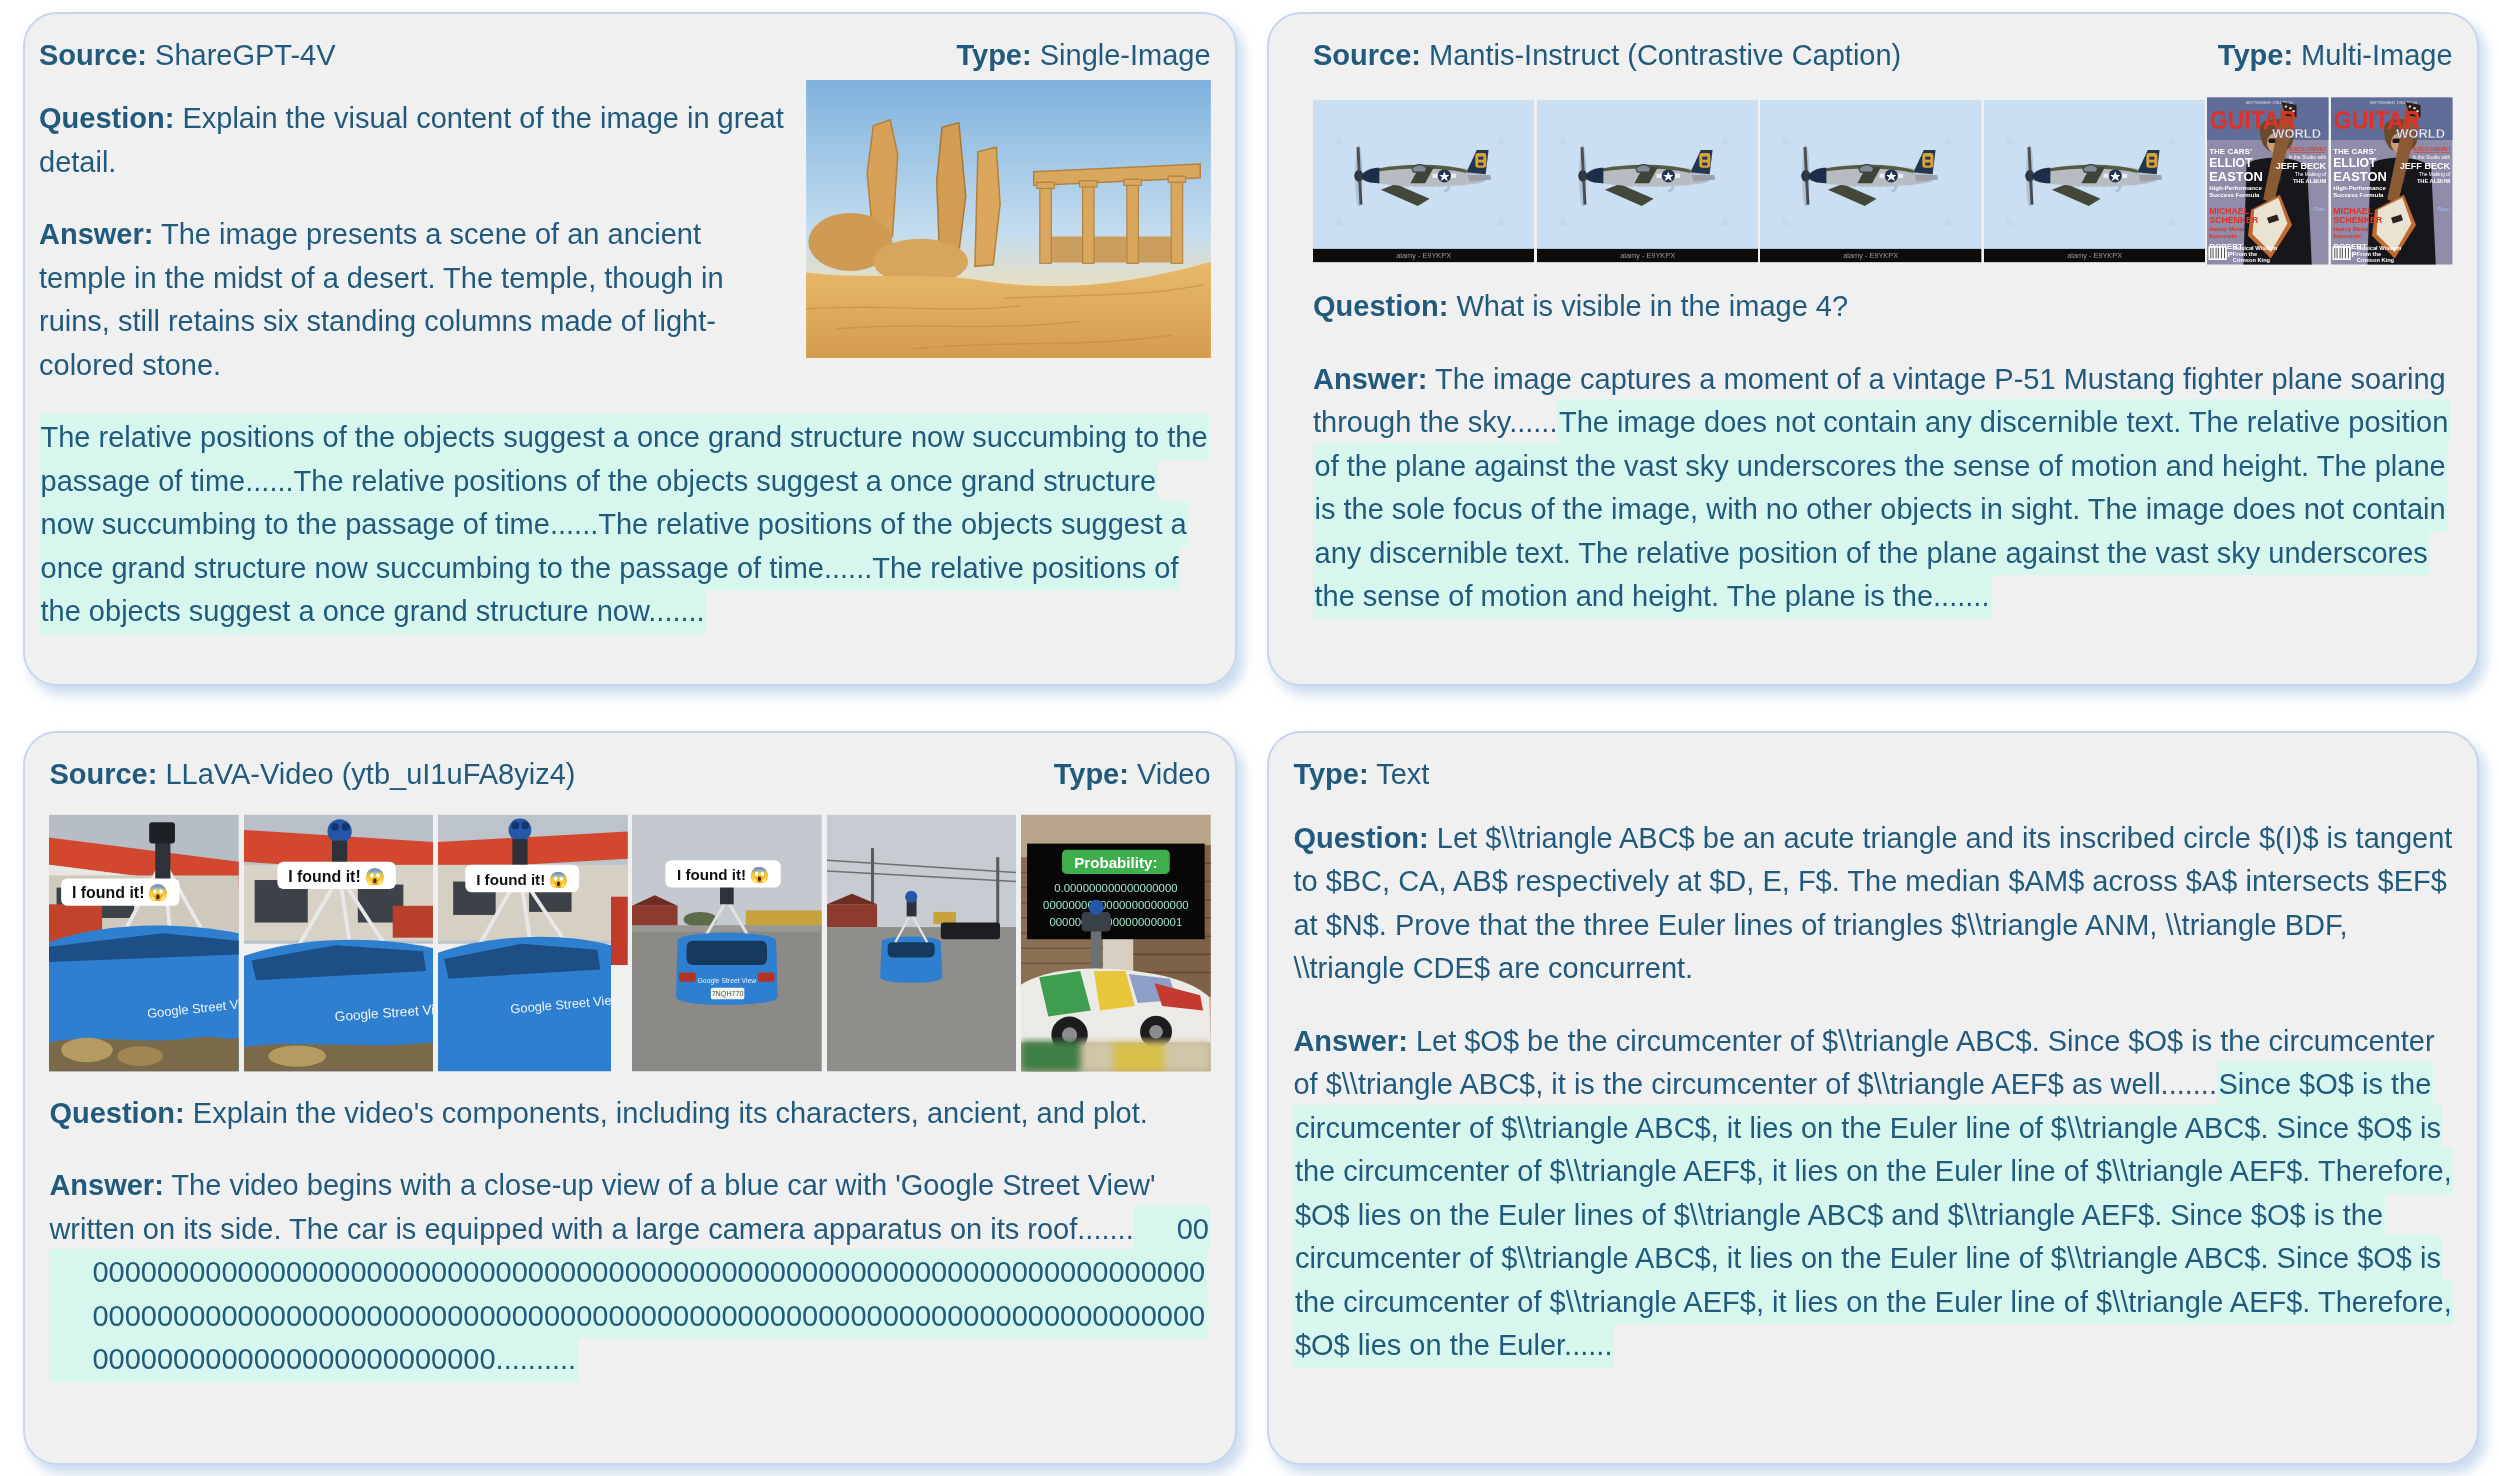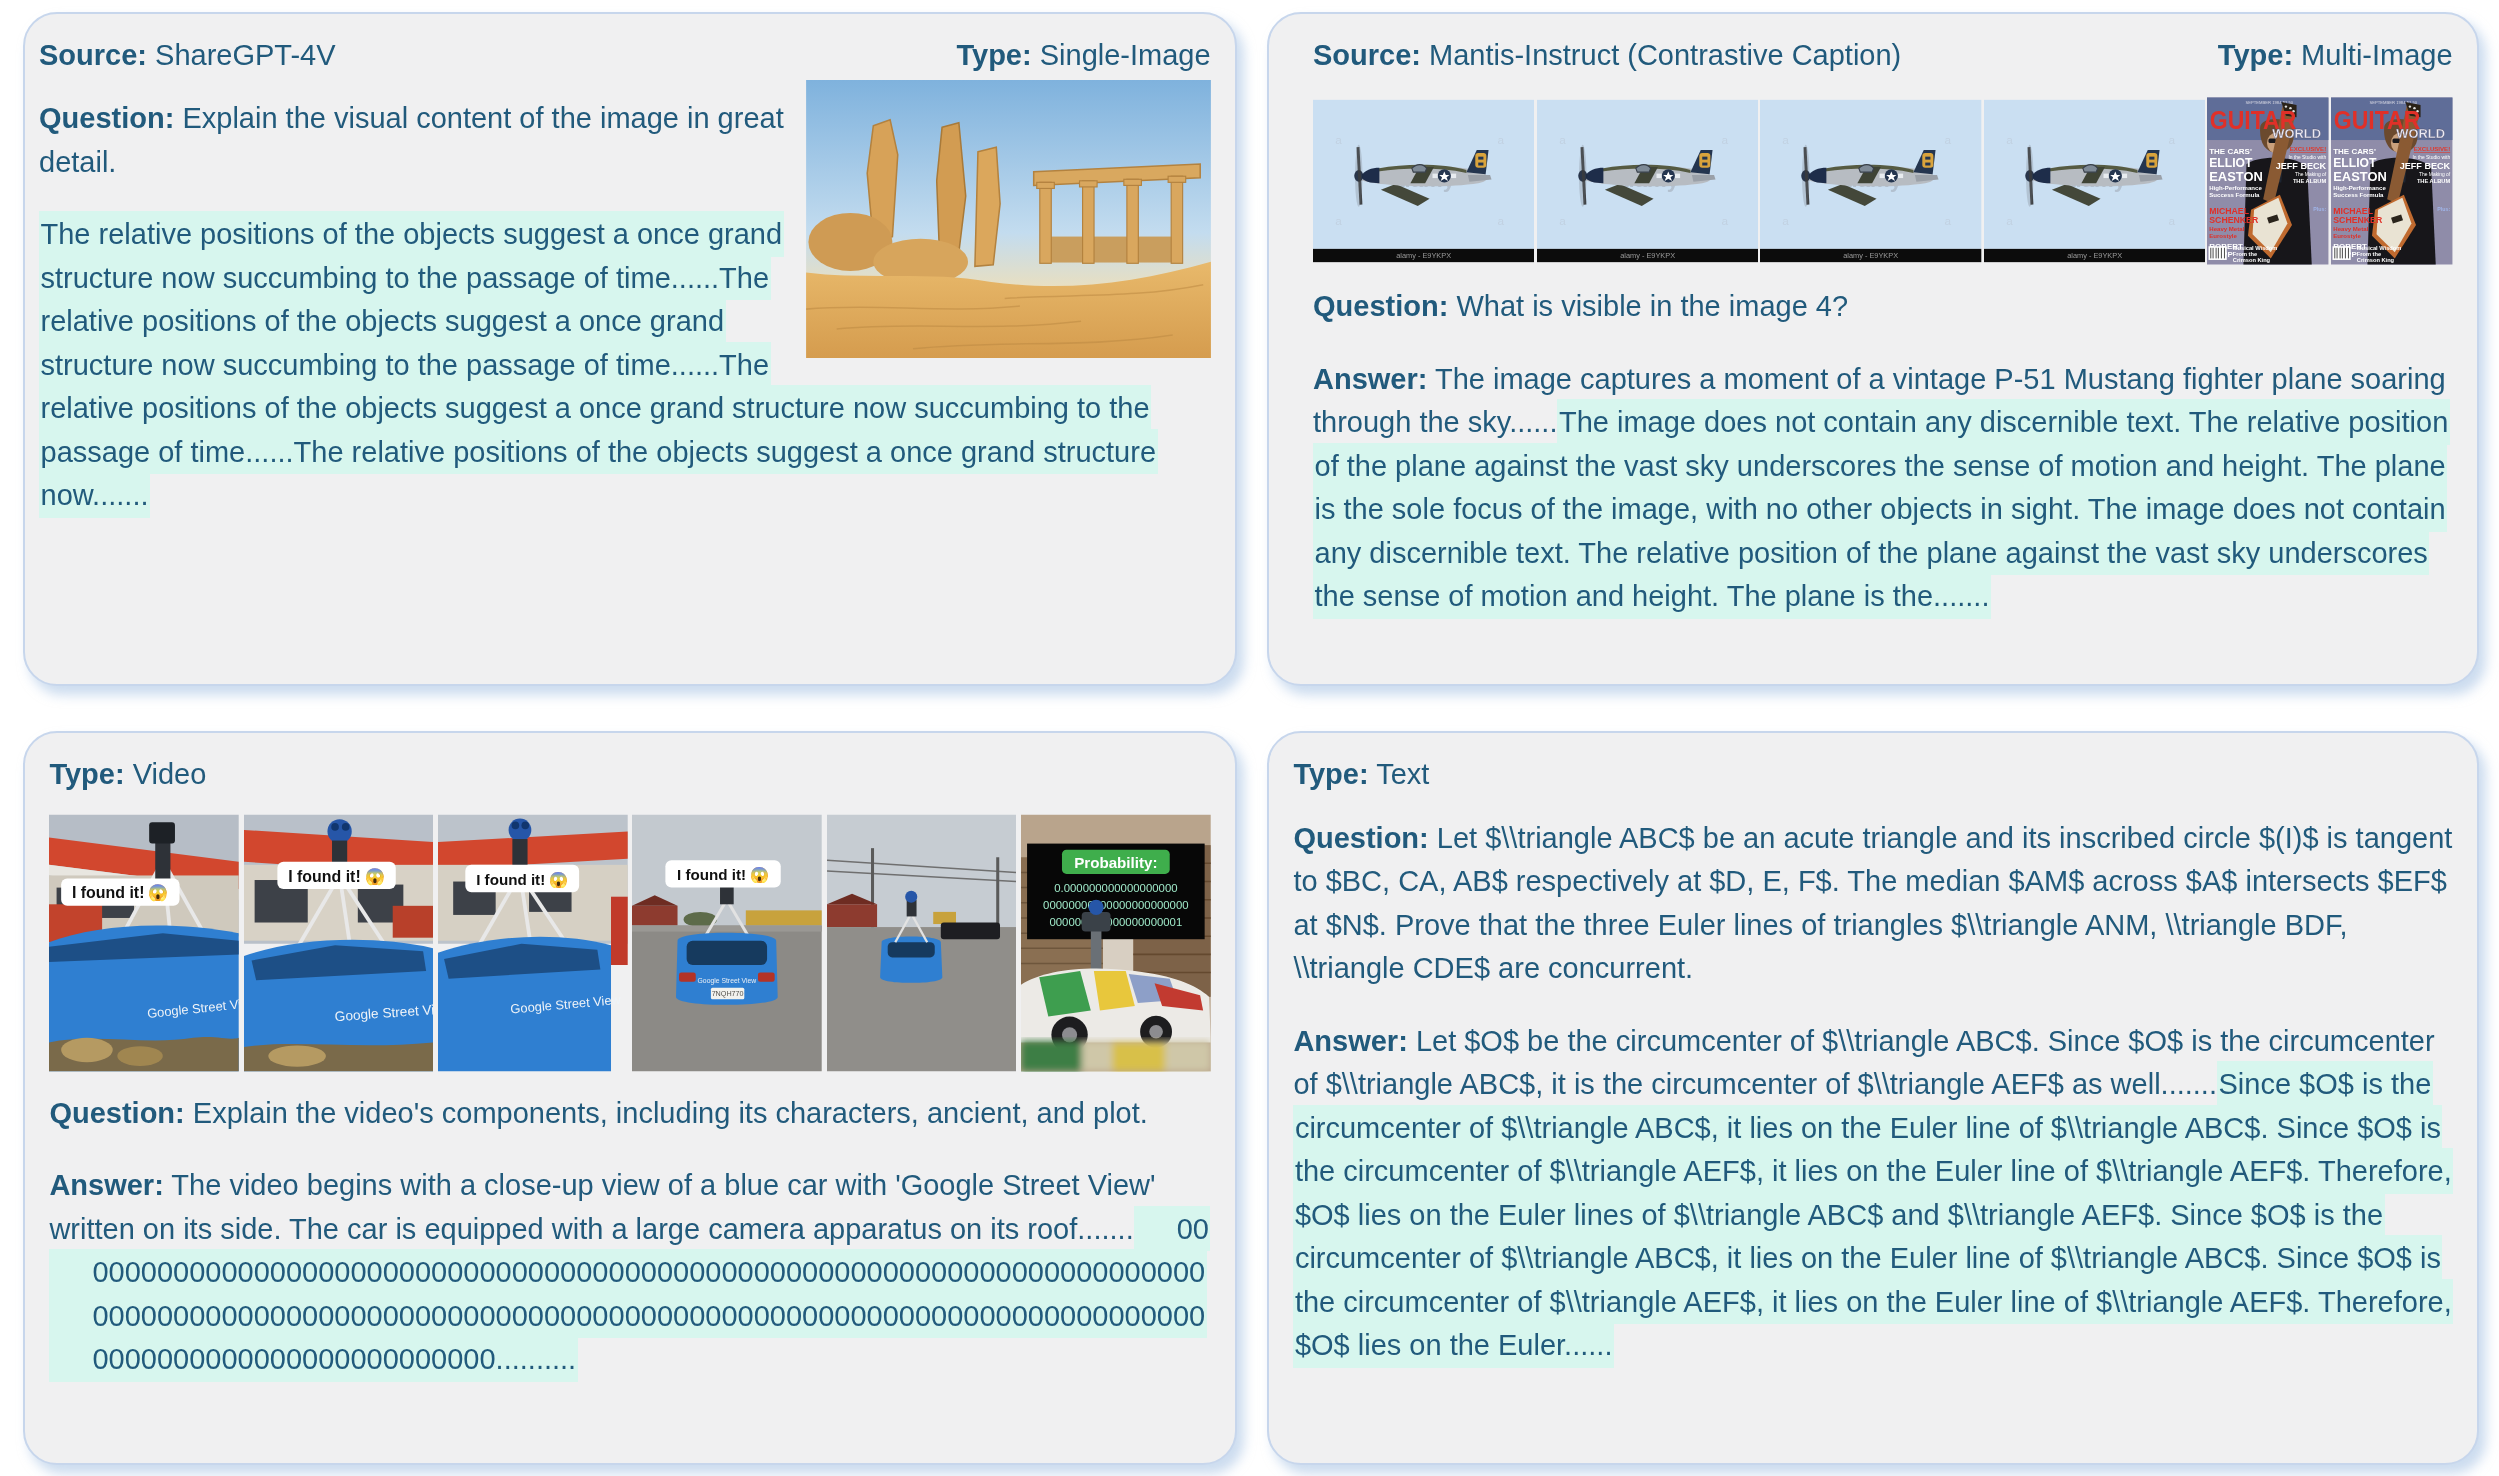--- a/index.html
+++ b/index.html
@@ -75,20 +75,21 @@
     <path d="M0,364 L0,252 C80,262 160,250 240,264 C340,278 430,266 530,238 L530,364 Z" fill="url(#sandT)"></path>
     <g stroke="#bd8a43" stroke-width="2" opacity="0.55" fill="none">
       <path d="M0,300 C90,292 180,306 280,296"></path>
       <path d="M40,326 C140,316 240,330 360,316"></path>
       <path d="M140,352 C250,340 360,352 480,334"></path>
       <path d="M260,286 C350,280 430,286 520,268"></path>
     </g>
   </svg>
 
   <p class="para"><b class="lbl">Question:</b> <span>Explain the visual content of the image in great detail.</span></p>
+  <p class="para"><b class="lbl">Answer:</b> <span>The image presents a scene of an ancient temple in the midst of a desert. The temple, though in ruins, still retains six standing columns made of light-colored stone.</span></p>
   <div class="para" style="margin-top:9.2px;"><span class="hl">The relative positions of the objects suggest a once grand structure now succumbing to the passage of time......The relative positions of the objects suggest a once grand structure now succumbing to the passage of time......The relative positions of the objects suggest a once grand structure now succumbing to the passage of time......The relative positions of the objects suggest a once grand structure now.......</span></div>
 </div>
 
 <div class="card" id="card-tr">
   <div class="hdr">
     <span><b class="lbl">Source:</b> <span>Mantis-Instruct (Contrastive Caption)</span></span>
     <span><b class="lbl">Type:</b> <span>Multi-Image</span></span>
   </div>
 
   <div class="strip">
@@ -358,20 +359,21 @@
       </g>
     </svg>
   </div>
 
   <p class="para"><b class="lbl">Question:</b> <span>What is visible in the image 4?</span></p>
   <p class="para"><b class="lbl">Answer:</b> <span>The image captures a moment of a vintage P-51 Mustang fighter plane soaring through the sky......</span><span class="hl">The image does not contain any discernible text. The relative position of the plane against the vast sky underscores the sense of motion and height. The plane is the sole focus of the image, with no other objects in sight. The image does not contain any discernible text. The relative position of the plane against the vast sky underscores the sense of motion and height. The plane is the.......</span></p>
 </div>
 
 <div class="card" id="card-bl">
   <div class="hdr">
+    <span><b class="lbl">Source:</b> <span>LLaVA-Video (ytb_uI1uFA8yiz4)</span></span>
     <span><b class="lbl">Type:</b> <span>Video</span></span>
   </div>
 
   <div class="frames">
 
     <svg width="190" height="258" viewBox="0 0 250 338" role="img" style="font-size:38px">
       <rect width="250" height="160" fill="#b6bdc6"></rect>
       <polygon points="0,30 250,62 250,98 0,66" fill="#d2472e"></polygon>
       <polygon points="0,66 250,98 250,112 0,80" fill="#e8e6e0"></polygon>
       <rect x="0" y="80" width="250" height="80" fill="#cfc9bd"></rect>

